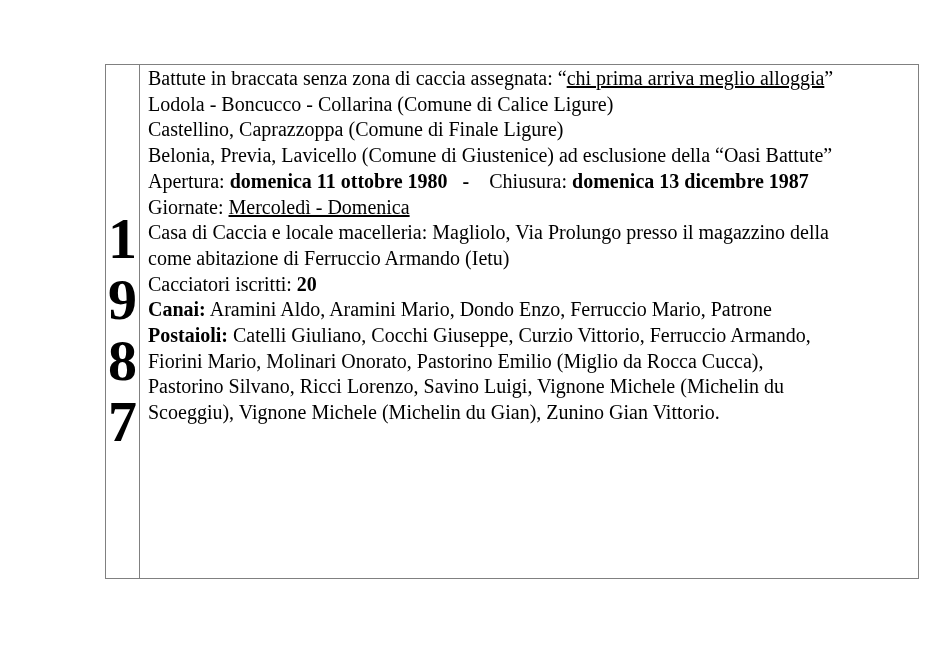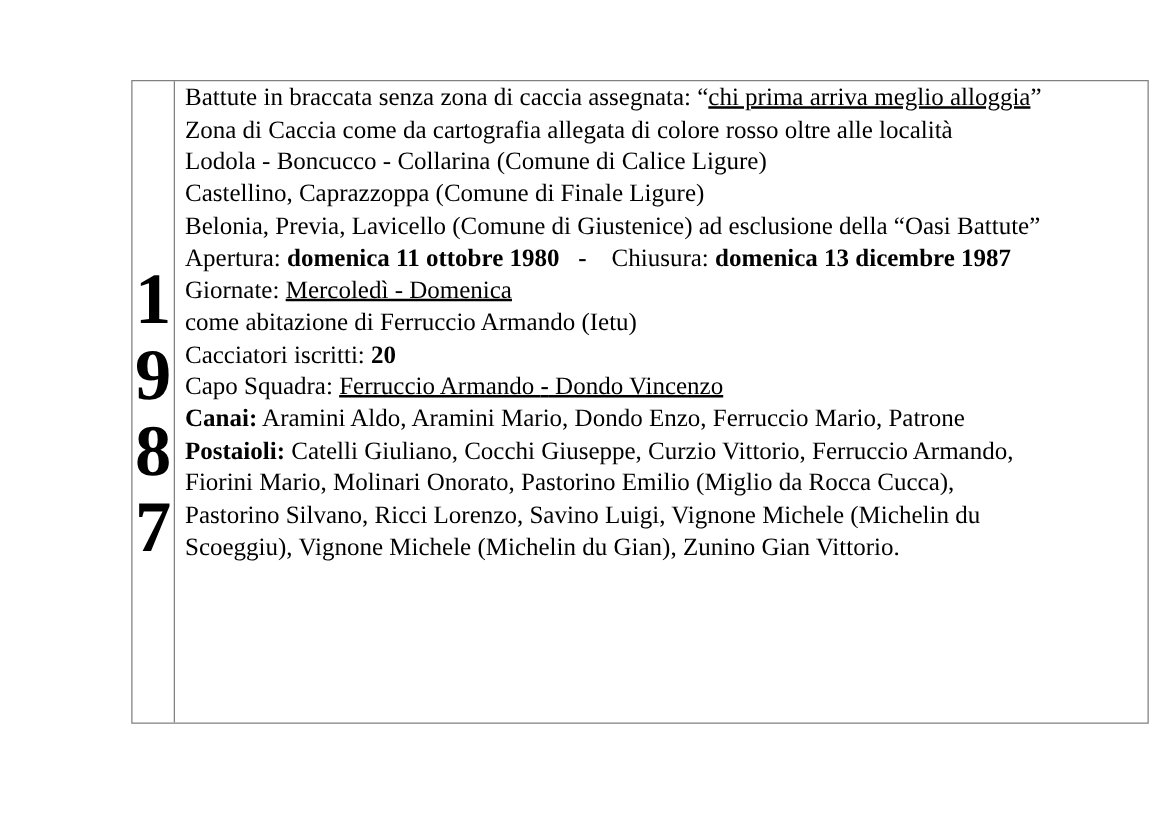--- a/index.html
+++ b/index.html
@@ -66,28 +66,27 @@
   <div class="year-cell">
 
   <div class="year-digit">1</div>
       <div class="year-digit">9</div>
       <div class="year-digit">8</div>
       <div class="year-digit">7</div>
     </div>
   <div class="content-cell">
 
   <div class="line"><span>Battute in braccata senza zona di caccia assegnata: “</span><span class="u">chi prima arriva meglio alloggia</span><span>”</span></div>
-      <div class="line"><span>Zona di Caccia come da cartografia allegata di colore rosso oltre alle località</span></div>
       <div class="line"><span>Lodola - Boncucco - Collarina (Comune di Calice Ligure)</span></div>
       <div class="line"><span>Castellino, Caprazzoppa (Comune di Finale Ligure)</span></div>
       <div class="line"><span>Belonia, Previa, Lavicello (Comune di Giustenice) ad esclusione della “Oasi Battute”</span></div>
       <div class="line"><span>Apertura: </span><span class="b">domenica 11 ottobre 1980</span><span>   </span><span class="b">-</span><span>    Chiusura: </span><span class="b">domenica 13 dicembre 1987</span></div>
       <div class="line"><span>Giornate: </span><span class="u">Mercoledì - Domenica</span></div>
+      <div class="line"><span>Casa di Caccia e locale macelleria: Magliolo, Via Prolungo presso il magazzino della</span></div>
       <div class="line"><span>come abitazione di Ferruccio Armando (Ietu)</span></div>
       <div class="line"><span>Cacciatori iscritti: </span><span class="b">20</span></div>
-      <div class="line"><span>Capo Squadra: </span><span class="u">Ferruccio Armando </span><span class="b u">-</span><span class="u"> Dondo Vincenzo</span></div>
       <div class="line"><span class="b">Canai:</span><span> Aramini Aldo, Aramini Mario, Dondo Enzo, Ferruccio Mario, Patrone</span></div>
       <div class="line"><span class="b">Postaioli:</span><span> Catelli Giuliano, Cocchi Giuseppe, Curzio Vittorio, Ferruccio Armando,</span></div>
       <div class="line"><span>Fiorini Mario, Molinari Onorato, Pastorino Emilio (Miglio da Rocca Cucca),</span></div>
       <div class="line"><span>Pastorino Silvano, Ricci Lorenzo, Savino Luigi, Vignone Michele (Michelin du</span></div>
       <div class="line"><span>Scoeggiu), Vignone Michele (Michelin du Gian), Zunino Gian Vittorio.</span></div>
     </div>
 </div>
 
 </body></html>

